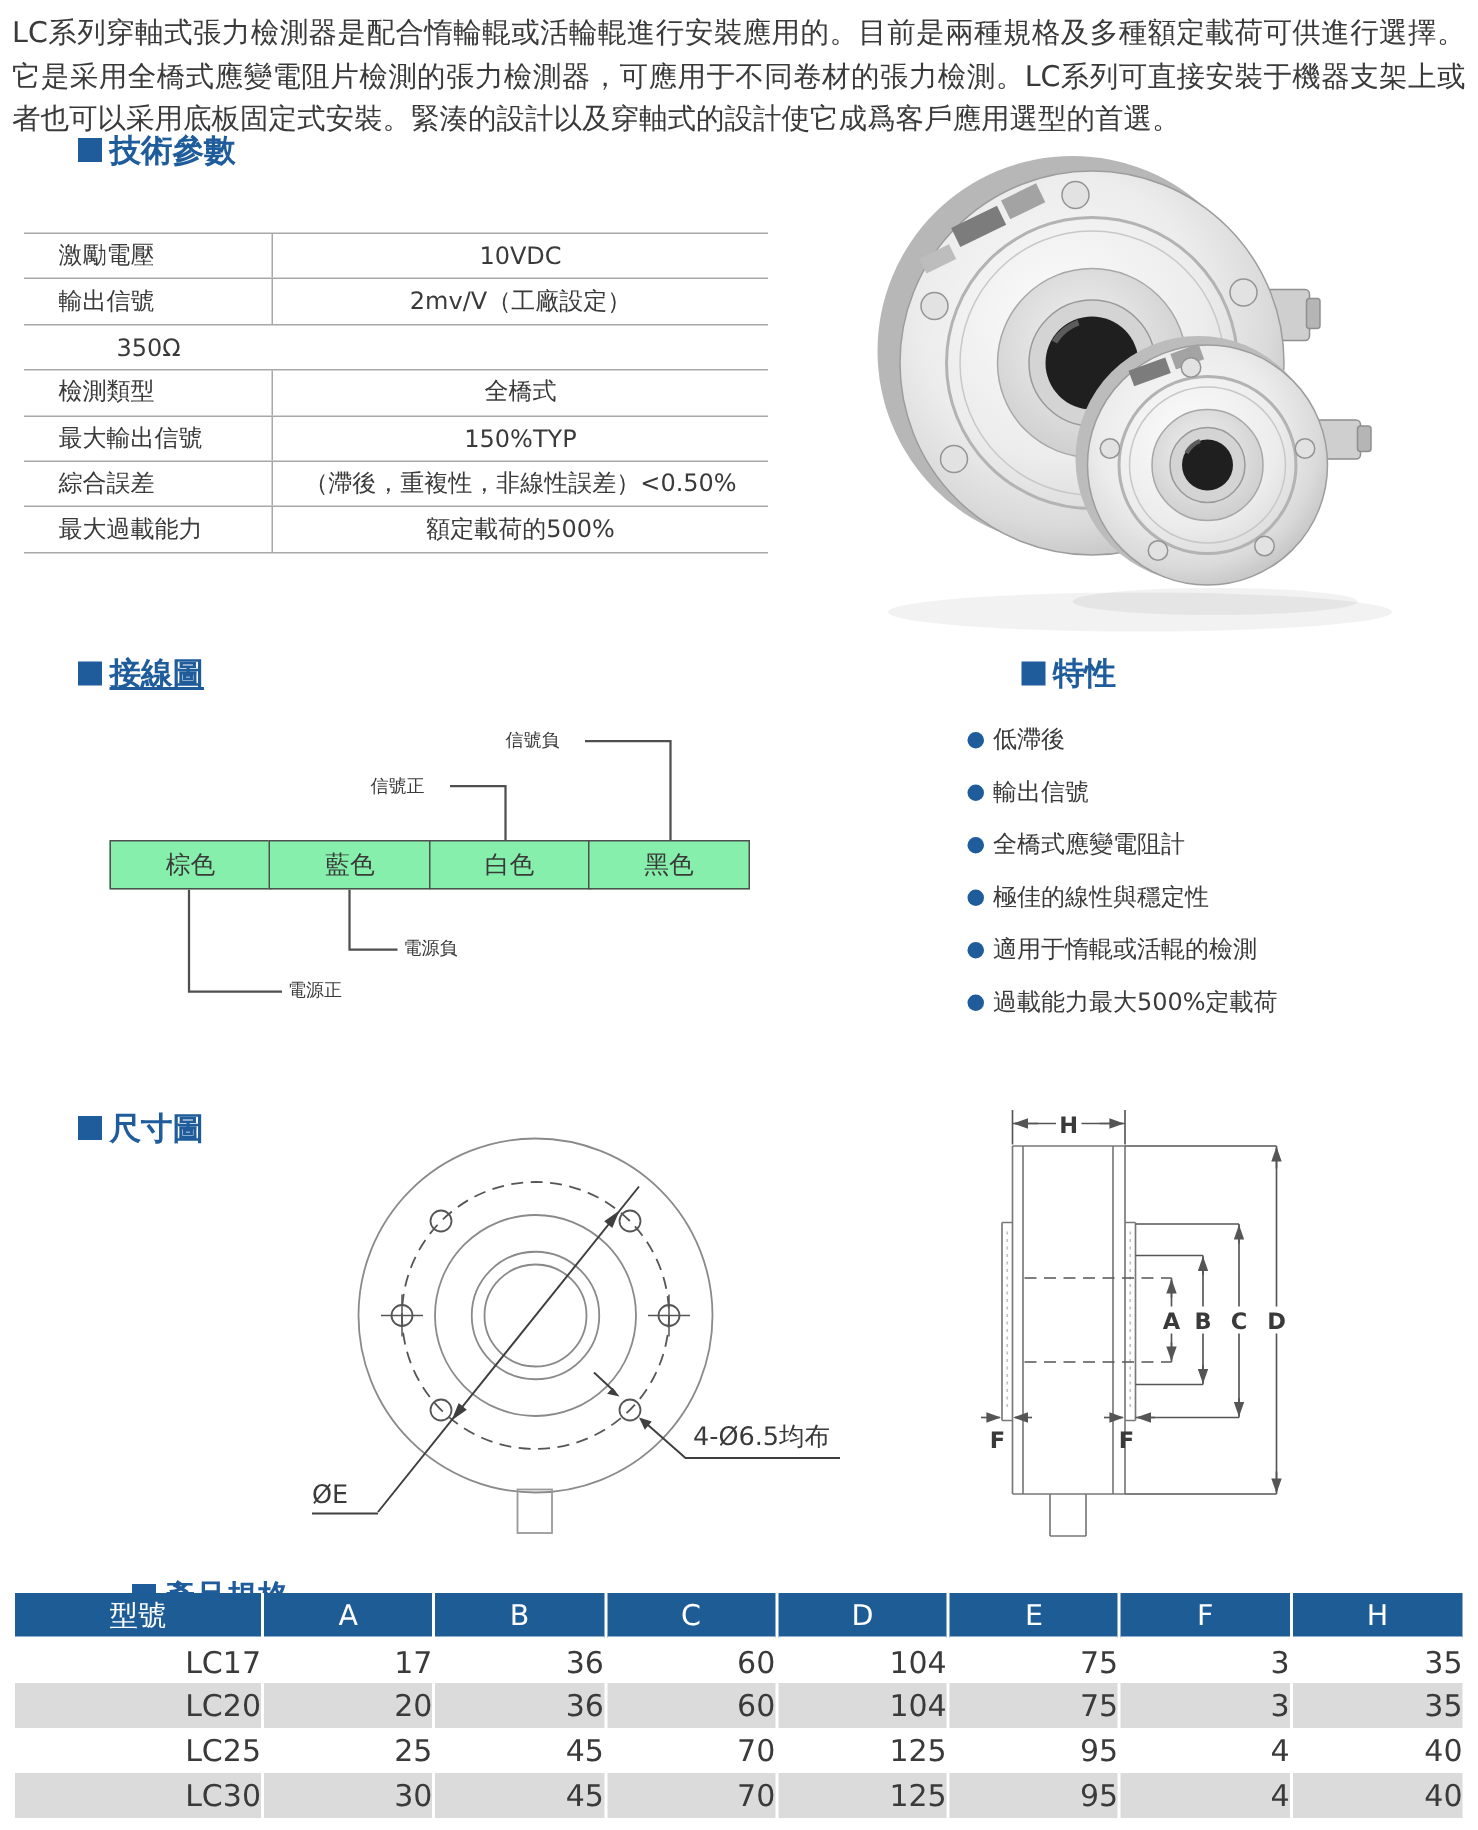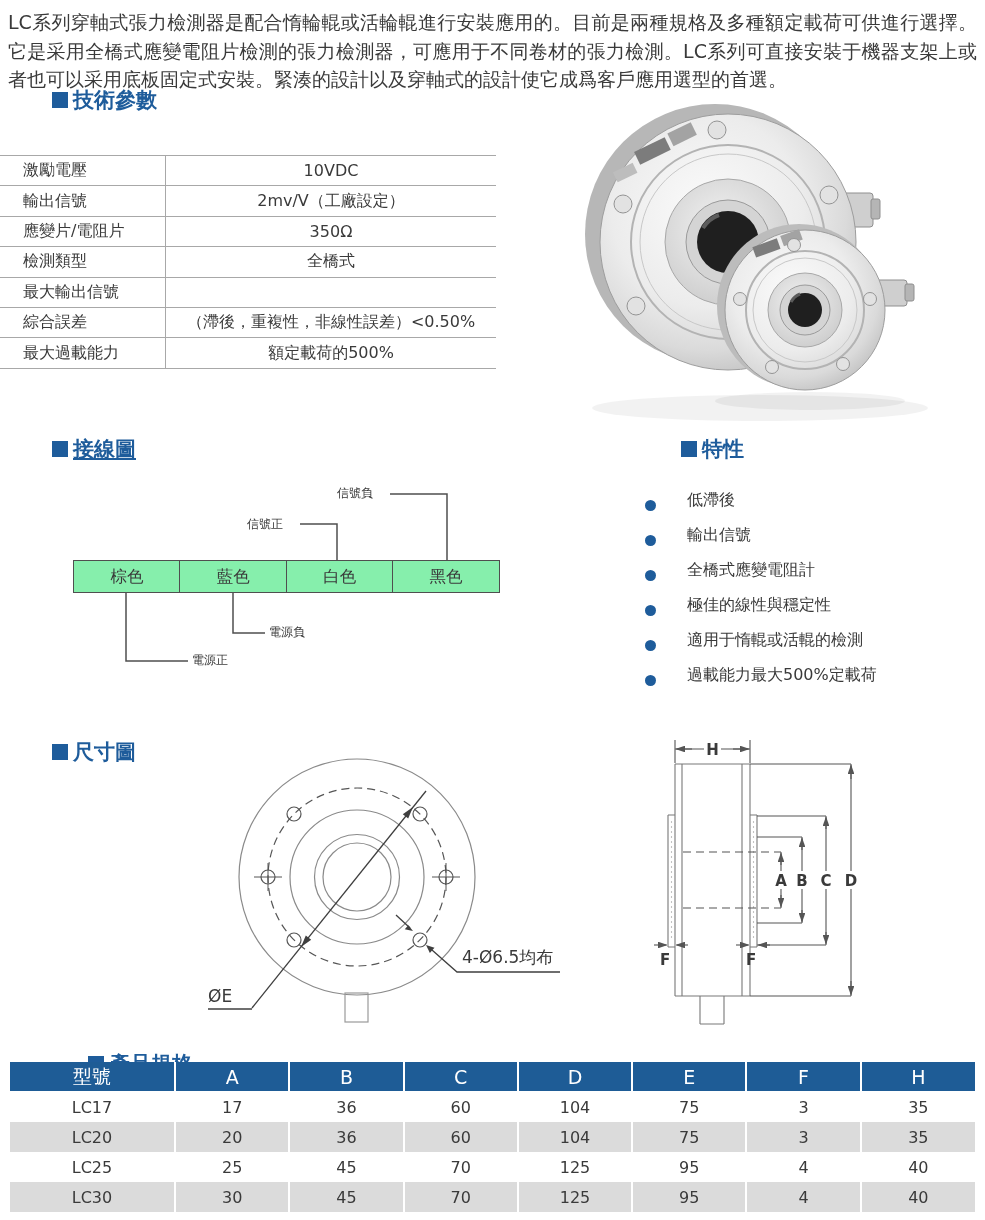--- a/index.html
+++ b/index.html
@@ -11,53 +11,53 @@
   #page{position:relative;width:985px;height:1220px;background:#fff;overflow:hidden;}
 
   .intro{position:absolute;left:8px;top:8px;width:969px;font-size:19px;line-height:28.5px;
          text-align:justify;color:var(--text);}
 
   .sec-header{position:absolute;display:flex;align-items:center;gap:5px;
               color:var(--accent);font-weight:bold;font-size:21px;padding-left:44px;}
   .sq{width:16px;height:16px;background:var(--accent);display:inline-block;}
 
   
-  .tech-table{position:absolute;left:0;top:155px;width:496px;border-top:1px solid var(--tline);}
+  .tech-table{position:absolute;left:16px;top:155px;width:496px;border-top:1px solid var(--tline);}
   .trow{display:grid;grid-template-columns:166px 1fr;height:30.4px;border-bottom:1px solid var(--tline);}
   .tcell{display:flex;align-items:center;font-size:16px;}
   .tlab{padding-left:23px;border-right:1px solid var(--tline);}
   .tval{justify-content:center;text-align:center;}
 
   
   .photo{position:absolute;left:565px;top:95px;width:420px;height:330px;}
 
   
   .wiring{position:absolute;left:60px;top:480px;width:500px;height:205px;}
   .wiring svg{position:absolute;left:0;top:0;}
   .wire-row{position:absolute;left:13px;top:80px;width:427px;height:33px;display:flex;}
   .wirebox{flex:1;border:1.5px solid #4F4F4F;margin-left:-1.5px;display:flex;align-items:center;
            justify-content:center;font-size:16.5px;background:#86efac;}
   .wirebox:first-child{margin-left:0;}
   .wlabel{position:absolute;font-size:12px;white-space:nowrap;}
 
   
   .features{position:absolute;left:645px;top:476px;width:330px;}
-  .feat{display:flex;align-items:flex-end;height:35px;gap:31px;font-size:16px;}
+  .feat{display:flex;align-items:center;height:35px;gap:6px;font-size:16px;}
   .dot{width:11px;height:11px;border-radius:50%;background:var(--accent);flex:0 0 auto;}
 
   
   .frontview{position:absolute;left:180px;top:745px;width:420px;height:300px;}
   .sideview{position:absolute;left:640px;top:735px;width:345px;height:300px;}
   svg text{font-family:"DejaVu Sans","Liberation Sans",sans-serif;fill:var(--text);}
 
   
   .spec-table{position:absolute;left:10px;top:1062px;width:965px;border-collapse:collapse;table-layout:fixed;}
   .spec-table th{height:30px;background:var(--tableblue);color:#fff;font-weight:normal;
                  font-size:19px;border-right:2px solid #fff;}
-  .spec-table td{height:30px;text-align:center;font-size:16px;color:var(--text);
+  .spec-table td{height:30px;text-align:right;font-size:20px;color:var(--text);
                  border-right:2px solid #fff;margin-top:48px;}
   .spec-table th:last-child,.spec-table td:last-child{border-right:none;}
   .spec-table tr.alt{background:var(--rowalt);}
   .spec-table thead tr{border-bottom:2px solid #fff;}
 </style>
 </head>
 <body>
 
 <div id="page">
 
@@ -71,29 +71,29 @@
   <div class="tech-table" id="techTable">
       <div class="trow">
         <div class="tcell tlab">激勵電壓</div>
         <div class="tcell tval">10VDC</div>
       </div>
       <div class="trow">
         <div class="tcell tlab">輸出信號</div>
         <div class="tcell tval">2mv/V（工廠設定）</div>
       </div>
       <div class="trow">
-        <div class="tcell tlab">應變片/電阻片</div>
         <div class="tcell tval">350Ω</div>
       </div>
       <div class="trow">
         <div class="tcell tlab">檢測類型</div>
         <div class="tcell tval">全橋式</div>
       </div>
       <div class="trow">
         <div class="tcell tlab">最大輸出信號</div>
+        <div class="tcell tval">150%TYP</div>
       </div>
       <div class="trow">
         <div class="tcell tlab">綜合誤差</div>
         <div class="tcell tval">（滯後，重複性，非線性誤差）&lt;0.50%</div>
       </div>
       <div class="trow">
         <div class="tcell tlab">最大過載能力</div>
         <div class="tcell tval">額定載荷的500%</div>
       </div>
     </div>

